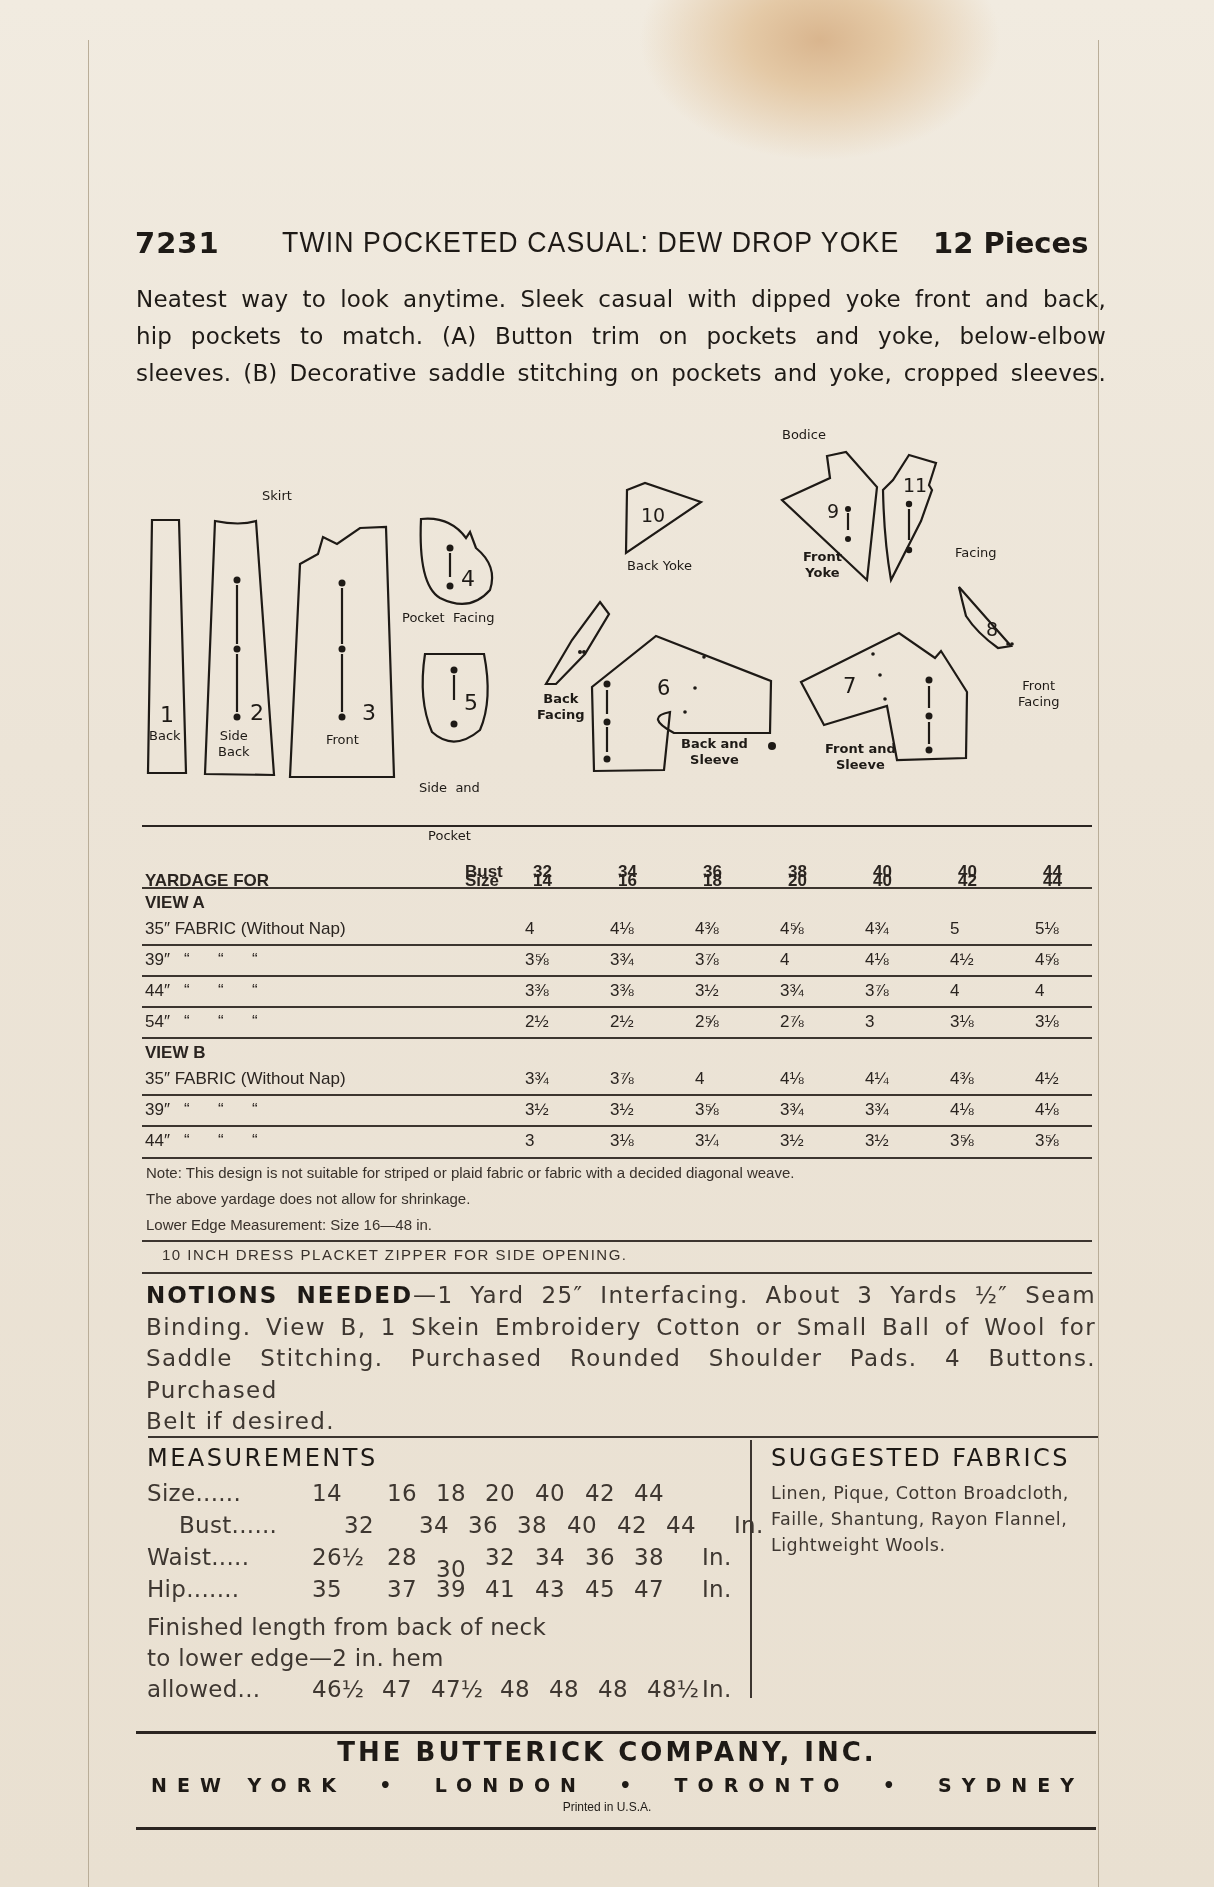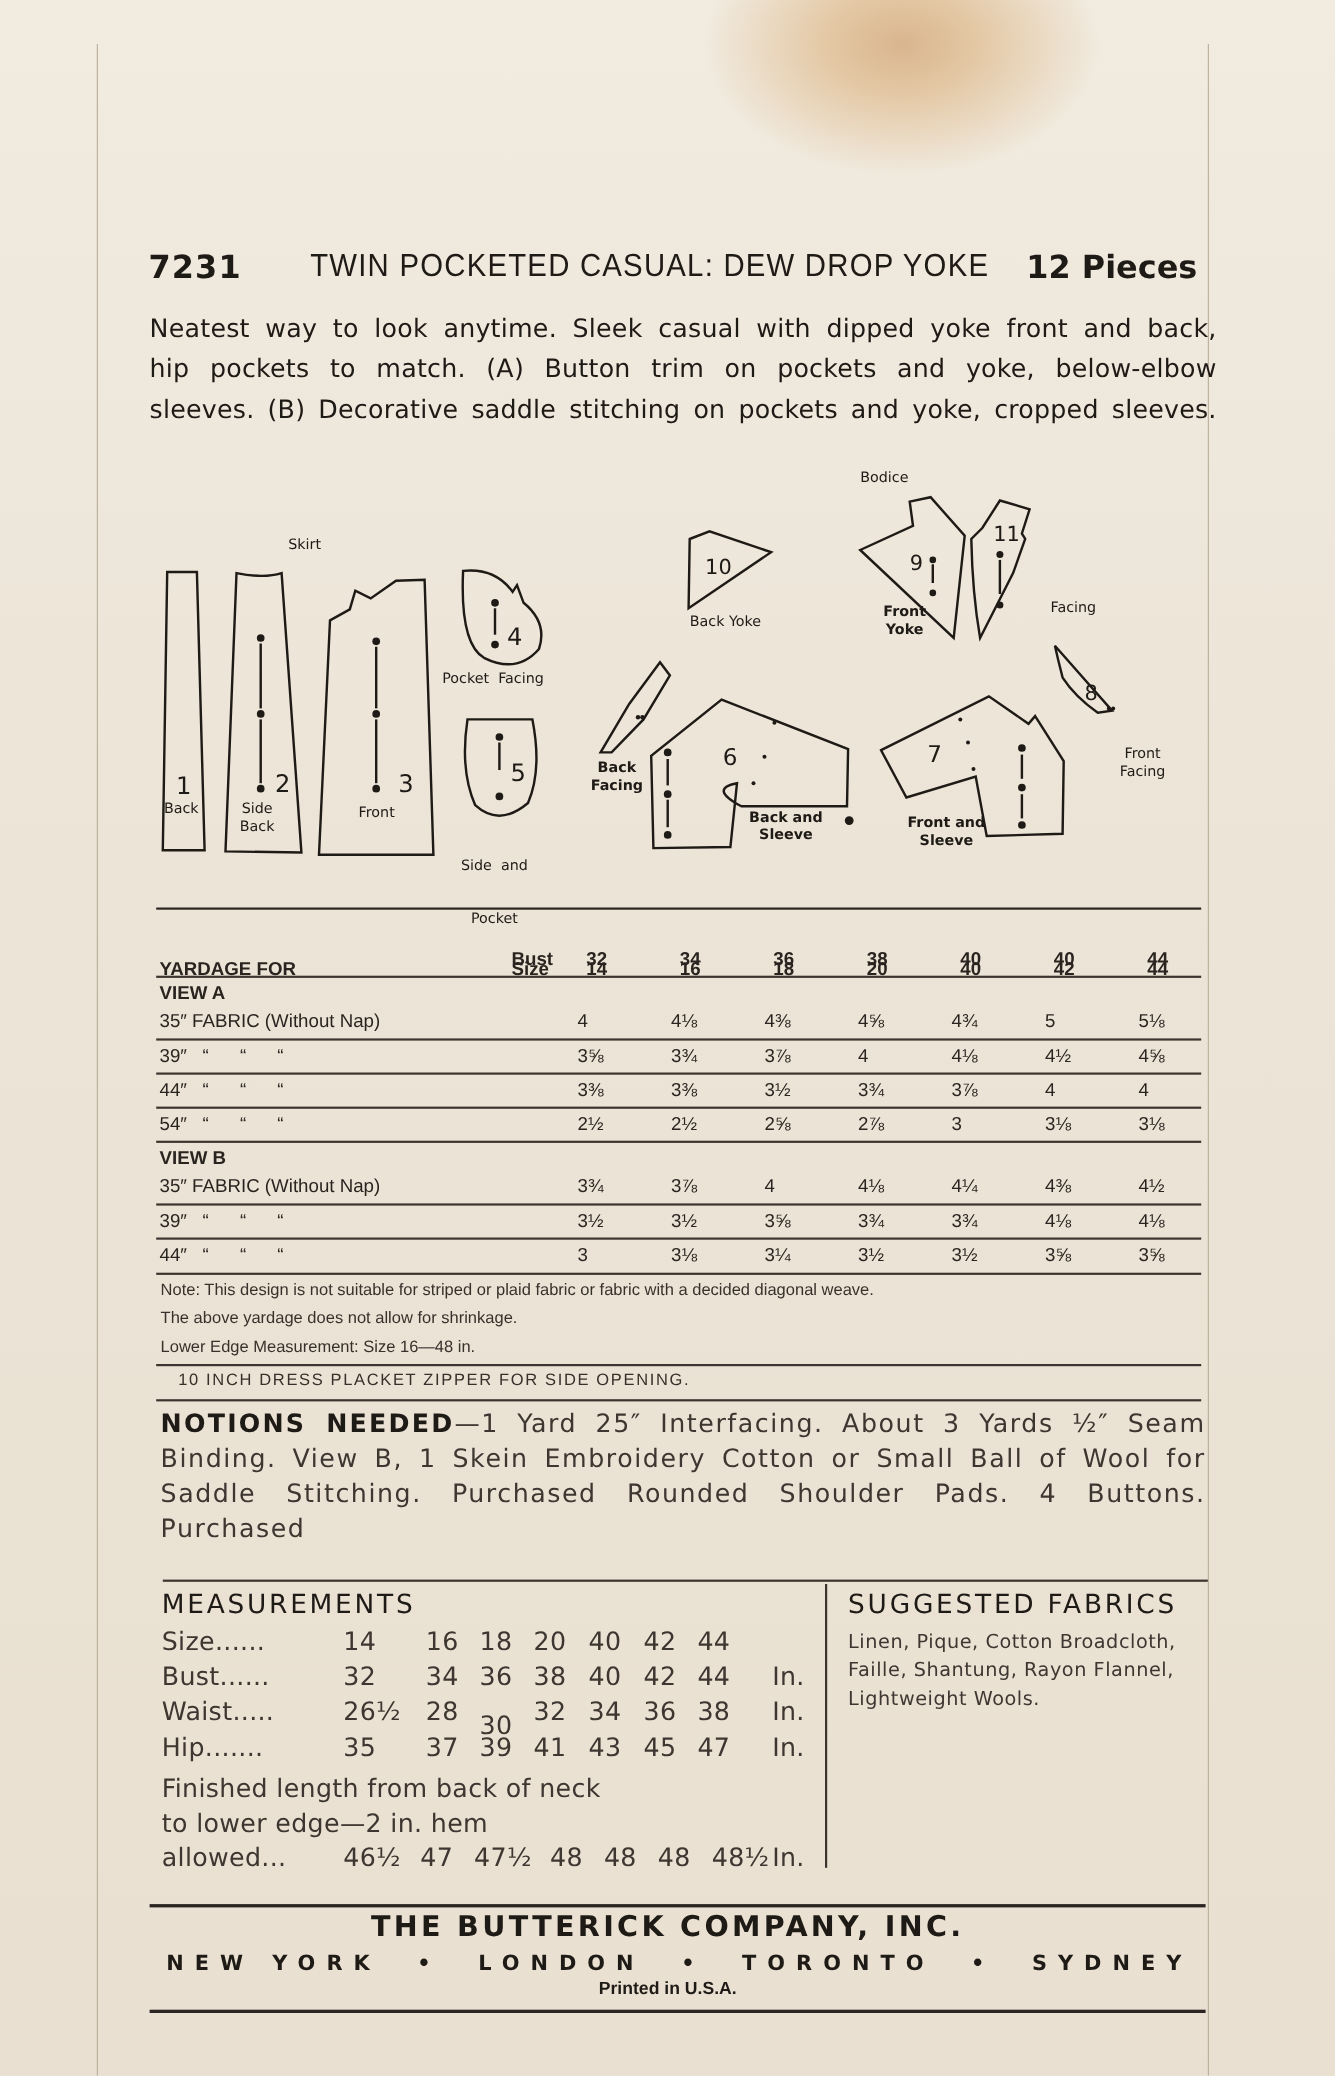--- a/index.html
+++ b/index.html
@@ -24,21 +24,21 @@
   .row .lbl{position:absolute;left:0;top:0;}
   .row .v{position:absolute;top:0;width:60px;text-align:left;}
   .small{font-family:"Liberation Sans",sans-serif;font-size:15px;color:#38312b;}
   .notions{font-size:23px;line-height:31.5px;letter-spacing:1.4px;color:#3e3731;width:950px;}
   .notions b{color:#1e1a16;font-weight:bold;letter-spacing:2px;}
   .meas{font-size:23px;color:#3e3731;letter-spacing:.3px;}
   .h2{font-size:24px;letter-spacing:2.5px;color:#1e1a16;}
   .fab{font-size:17.5px;line-height:26px;color:#3e3731;letter-spacing:.5px;}
   .footer1{font-weight:bold;font-size:26px;letter-spacing:3px;}
   .footer2{font-weight:bold;font-size:19px;letter-spacing:10px;}
-  .footer3{font-weight:bold;font-size:16px;}
+  .footer3{font-weight:normal;font-size:12px;}
   .plabel{font-family:"DejaVu Sans",sans-serif;font-size:13px;color:#1e1a16;text-align:center;line-height:16px;}
   svg .p{fill:none;stroke:#1e1a16;stroke-width:2.2;}
   svg .d{fill:#1e1a16;}
   svg .t{font-family:"DejaVu Sans",sans-serif;fill:#1e1a16;}
 </style>
 </head>
 <body>
 
 <div class="paper"></div>
 <div class="flap-line" style="left:88px;top:40px;width:0;height:1847px;border-width:0 0 0 1px;"></div>
@@ -291,39 +291,40 @@
 <div class="abs small" style="left:146px;top:1190px;">The above yardage does not allow for shrinkage.</div>
 <div class="abs small" style="left:146px;top:1216px;">Lower Edge Measurement: Size 16—48 in.</div>
 <div class="rule thin" style="left:142px;top:1240px;width:950px;"></div>
 <div class="abs small" style="left:162px;top:1246px;letter-spacing:1.5px;text-align:right;">10 INCH DRESS PLACKET ZIPPER FOR SIDE OPENING.</div>
 <div class="rule thin" style="left:142px;top:1272px;width:950px;"></div>
 
 <div class="abs sans notions" style="left:146px;top:1280px;">
   <div style="text-align:justify;text-align-last:justify;"><b>NOTIONS NEEDED</b><span>—1 Yard 25″ Interfacing. About 3 Yards ½″ Seam</span></div>
   <div style="text-align:justify;text-align-last:justify;">Binding. View B, 1 Skein Embroidery Cotton or Small Ball of Wool for</div>
   <div style="text-align:justify;text-align-last:justify;">Saddle Stitching. Purchased Rounded Shoulder Pads. 4 Buttons. Purchased</div>
+  <div>Belt if desired.</div>
 </div>
 
 <div class="rule thin" style="left:148px;top:1436px;width:950px;"></div>
 <div class="abs" style="left:750px;top:1440px;width:1.5px;height:258px;background:#3c352f;"></div>
 <div class="abs sans h2" style="left:147px;top:1444px;">MEASUREMENTS</div>
 
 <div class="abs sans meas" style="left:147px;top:1480px;width:600px;">
   <div style="position:relative;height:32px;">
     <span style="position:absolute;left:0;">Size......</span>
     <span style="position:absolute;left:165px;">14</span>
     <span style="position:absolute;left:240px;">16</span>
     <span style="position:absolute;left:289px;">18</span>
     <span style="position:absolute;left:338px;">20</span>
     <span style="position:absolute;left:388px;">40</span>
     <span style="position:absolute;left:438px;">42</span>
     <span style="position:absolute;left:487px;">44</span>
     <span style="position:absolute;left:555px;"></span>
   </div>
-  <div style="position:relative;height:32px;">
+  <div style="position:relative;height:32px;margin-left:32px;">
     <span style="position:absolute;left:0;">Bust......</span>
     <span style="position:absolute;left:165px;">32</span>
     <span style="position:absolute;left:240px;">34</span>
     <span style="position:absolute;left:289px;">36</span>
     <span style="position:absolute;left:338px;">38</span>
     <span style="position:absolute;left:388px;">40</span>
     <span style="position:absolute;left:438px;">42</span>
     <span style="position:absolute;left:487px;">44</span>
     <span style="position:absolute;left:555px;">In.</span>
   </div>

